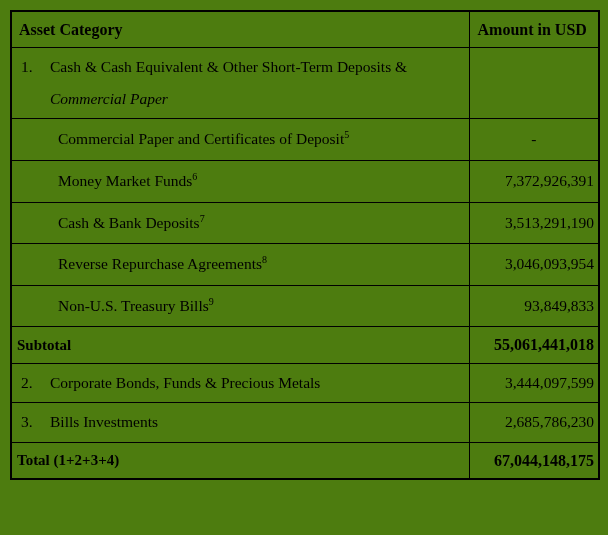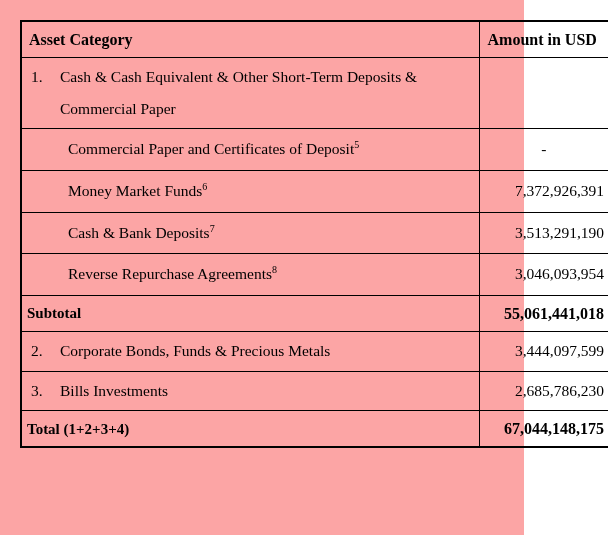--- a/index.html
+++ b/index.html
@@ -3,25 +3,25 @@
 <meta charset="utf-8">
 <style>
   html, body {
     margin: 0;
     padding: 0;
     background: #ffffff;
     color: #000000;
     font-family: "Liberation Serif", serif;
   }
   .page {
-    width: 524px;
+    width: 608px;
     height: 535px;
     box-sizing: border-box;
-    padding: 20px;
-    background: #fca5a5;
+    padding: 10px;
+    background: #4d7c0f;
   }
   table.asset-table {
     border-collapse: collapse;
     table-layout: fixed;
     width: 588px;
     border: 2px solid #000000;
   }
   .asset-table th,
   .asset-table td {
     border: 1.5px solid #000000;
@@ -44,20 +44,21 @@
   td.tot-cell  { padding: 8px 6px 8px 5px; font-weight: bold; font-size: 15px; }
 
   .cat-num {
     display: inline-block;
     width: 29px;
   }
   .cat-line { display: block; }
   .cat-line + .cat-line {
     margin-top: 13px;
     margin-left: 29px;
+    font-style: italic;
   }
   sup.fnote {
     font-size: 10px;
     line-height: 0;
     vertical-align: super;
   }
 
   
   td.amount-cell {
     text-align: right;
@@ -105,20 +106,24 @@
         </tr>
         <tr>
           <td class="sub-cell"><span>Cash &amp; Bank Deposits</span><sup class="fnote">7</sup></td>
           <td class="amount-cell">3,513,291,190</td>
         </tr>
         <tr>
           <td class="sub-cell"><span>Reverse Repurchase Agreements</span><sup class="fnote">8</sup></td>
           <td class="amount-cell">3,046,093,954</td>
         </tr>
         <tr>
+          <td class="sub-cell"><span>Non-U.S. Treasury Bills</span><sup class="fnote">9</sup></td>
+          <td class="amount-cell">93,849,833</td>
+        </tr>
+        <tr>
           <td class="tot-cell"><span>Subtotal</span></td>
           <td class="amount-cell bold-amt">55,061,441,018</td>
         </tr>
         <tr>
           <td class="cat-cell">
             <span class="cat-line"><span class="cat-num">2.</span><span>Corporate Bonds, Funds &amp; Precious Metals</span></span>
           </td>
           <td class="amount-cell">3,444,097,599</td>
         </tr>
         <tr>

